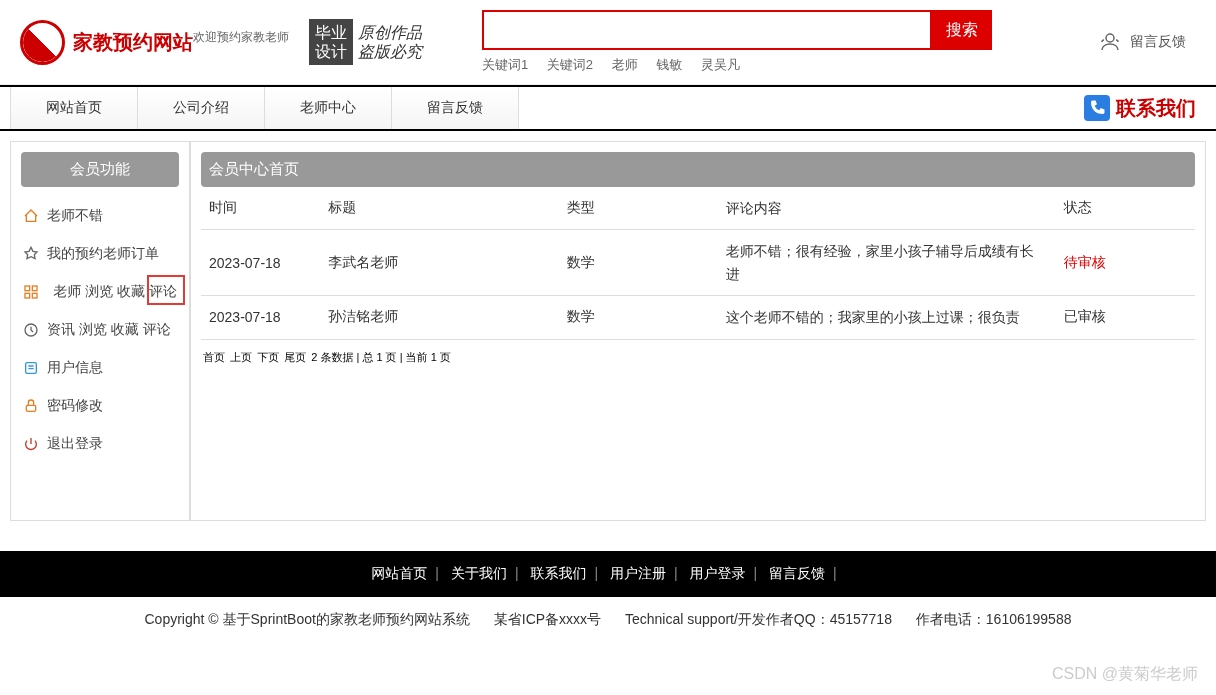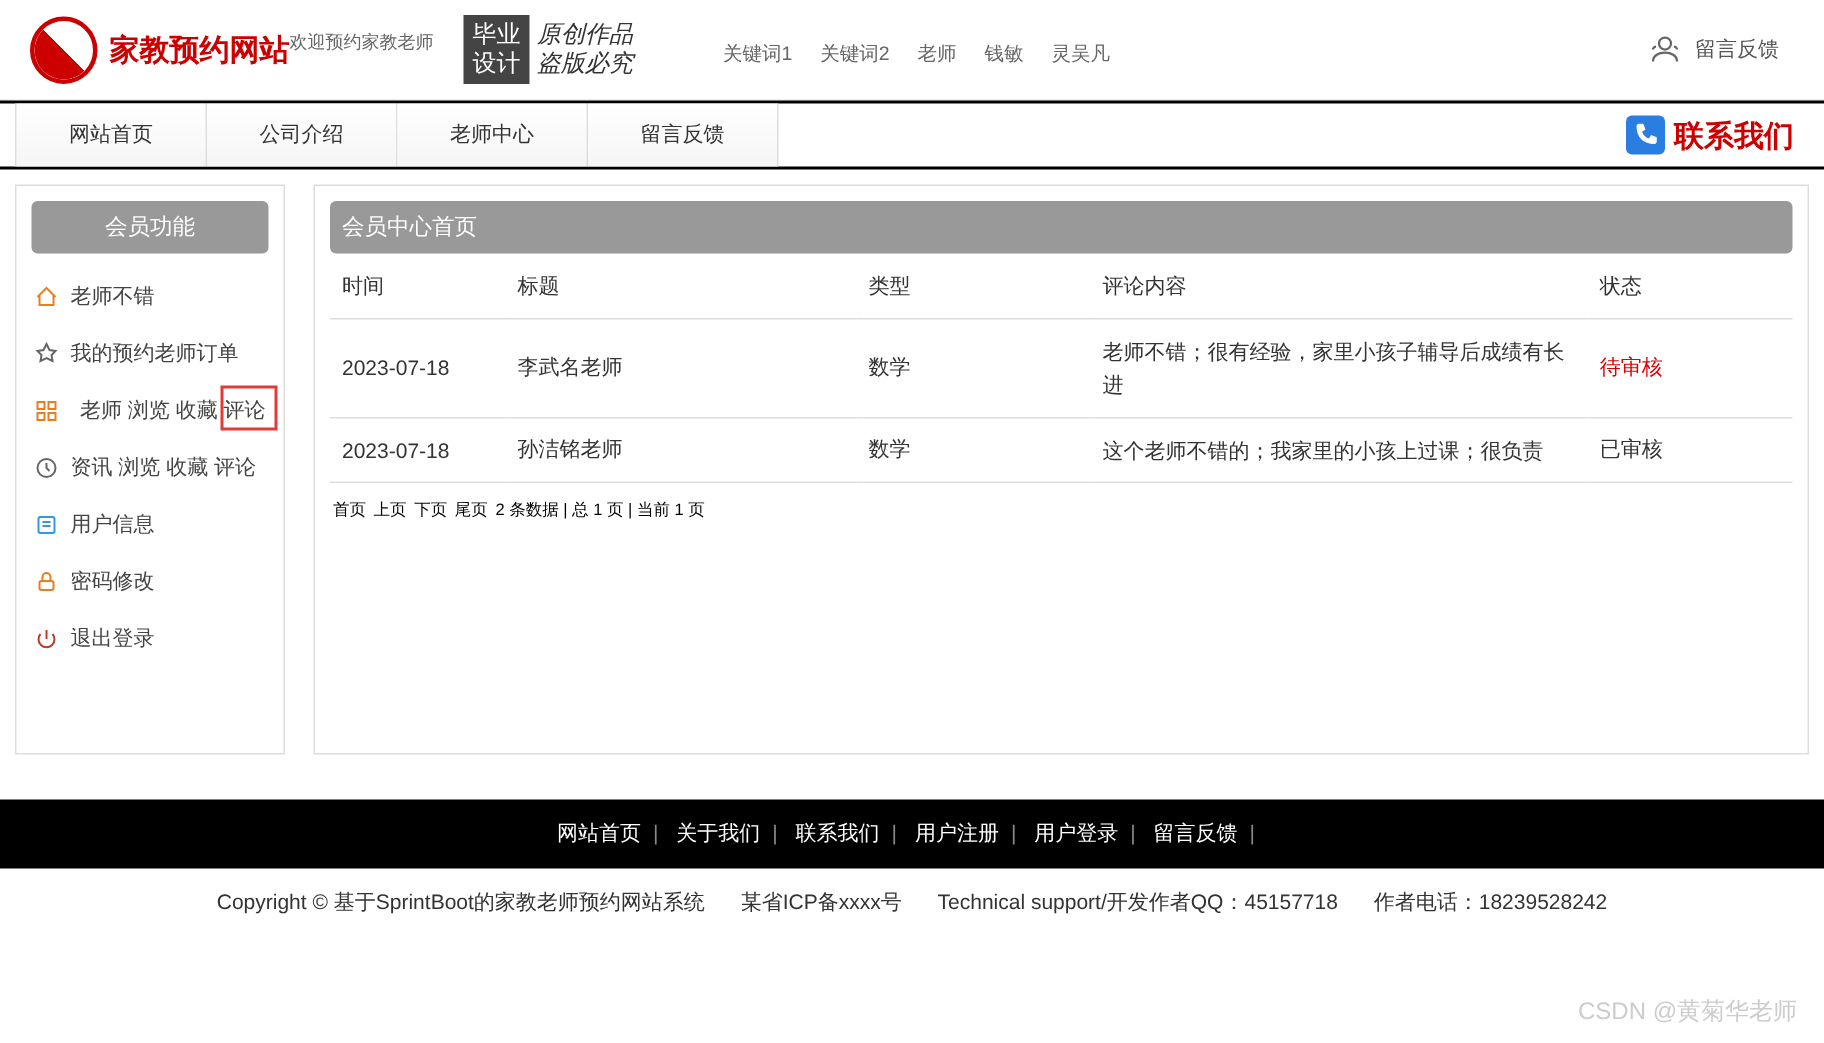--- a/index.html
+++ b/index.html
@@ -25,21 +25,21 @@
     
     .feedback-top { display: flex; align-items: center; gap: 8px; color: #555; cursor: pointer; margin-right: 10px; }
     .avatar-icon { width: 24px; height: 24px; }
     
     .nav-bar { display: flex; align-items: center; border-top: 2px solid #000; border-bottom: 2px solid #000; padding: 0 10px; }
     .nav-item { padding: 12px 35px; cursor: pointer; background: linear-gradient(#fff, #f5f5f5); border-right: 1px solid #ddd; }
     .nav-item:first-child { border-left: 1px solid #ddd; }
     .contact-us { margin-left: auto; color: #c00; font-size: 20px; font-weight: bold; display: flex; align-items: center; gap: 6px; padding-right:10px; }
     .phone-icon { width: 26px; height: 26px; background: #2a7de1; border-radius: 4px; display: flex; align-items: center; justify-content: center; }
     
-    .main-wrap { display: flex; padding: 10px; gap: 19px; min-height: 400px; }
+    .main-wrap { display: flex; padding: 10px; gap: 0; min-height: 400px; }
     .sidebar { width: 180px; border: 1px solid #ddd; padding: 10px; }
     .sidebar-header { background: #999; color: #fff; text-align: center; padding: 8px; border-radius: 4px; margin-bottom: 10px; font-size: 15px; }
     .sidebar-item { display: flex; align-items: center; gap: 8px; padding: 10px 2px; color: #444; cursor: pointer; font-size: 14px; }
     .sidebar-item.highlight { position: relative; justify-content: space-between; }
     .red-ring { position: absolute; border: 2px solid #e53935; width: 38px; height: 30px; right: -6px; top: 2px; pointer-events:none; }
     .side-icon { width: 16px; height: 16px; display: inline-flex; align-items: center; justify-content: center; }
     
     .content { flex: 1; border: 1px solid #ddd; padding: 10px; }
     .content-header { background: #999; color: #fff; padding: 8px; border-radius: 4px; font-size: 15px; }
     
@@ -77,20 +77,24 @@
   </div>
   <div class="badge-block">
     <div class="badge-grad" style="white-space:pre-line;">毕业
 设计</div>
     <div class="badge-orig">
       <div>原创作品</div>
       <div>盗版必究</div>
     </div>
   </div>
   <div class="search-block">
+    <div class="search-row">
+      <input class="search-input" type="text" style="">
+      <button class="search-btn">搜索</button>
+    </div>
     <div class="keywords">
       <span>关键词1</span>
       <span>关键词2</span>
       <span>老师</span>
       <span>钱敏</span>
       <span>灵吴凡</span>
     </div>
   </div>
   <div class="feedback-top">
     <svg class="avatar-icon" viewBox="0 0 24 24" fill="none" stroke="#666" stroke-width="1.5">
@@ -230,16 +234,16 @@
   <a>关于我们</a><span class="footer-sep">|</span>
   <a>联系我们</a><span class="footer-sep">|</span>
   <a>用户注册</a><span class="footer-sep">|</span>
   <a>用户登录</a><span class="footer-sep">|</span>
   <a>留言反馈</a><span class="footer-sep">|</span>
 </div>
 <div class="footer-copy">
   <span>Copyright © 基于SprintBoot的家教老师预约网站系统</span>
   <span>某省ICP备xxxx号</span>
   <span>Technical support/开发作者QQ：45157718</span>
-  <span>作者电话：18239528242</span>
+  <span>作者电话：16106199588</span>
 </div>
 
 <div class="watermark">CSDN @黄菊华老师</div>
 
 </body></html>

